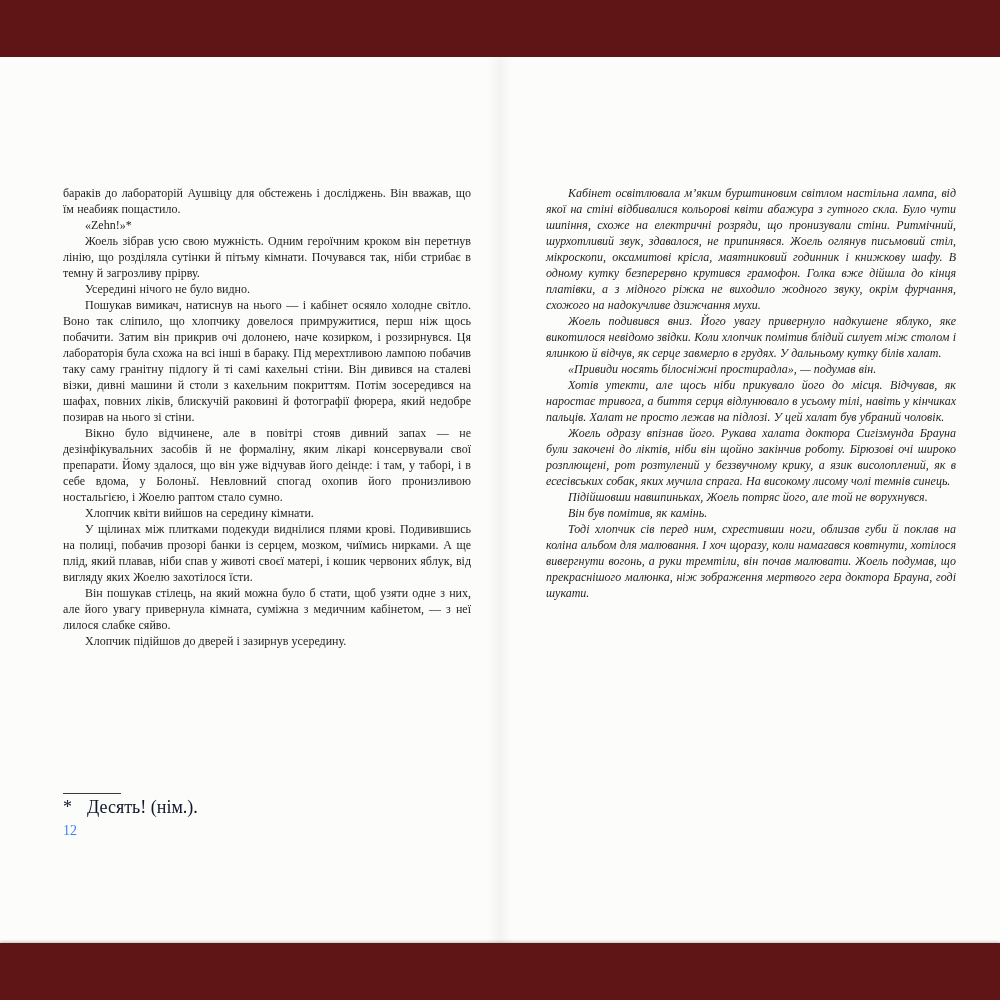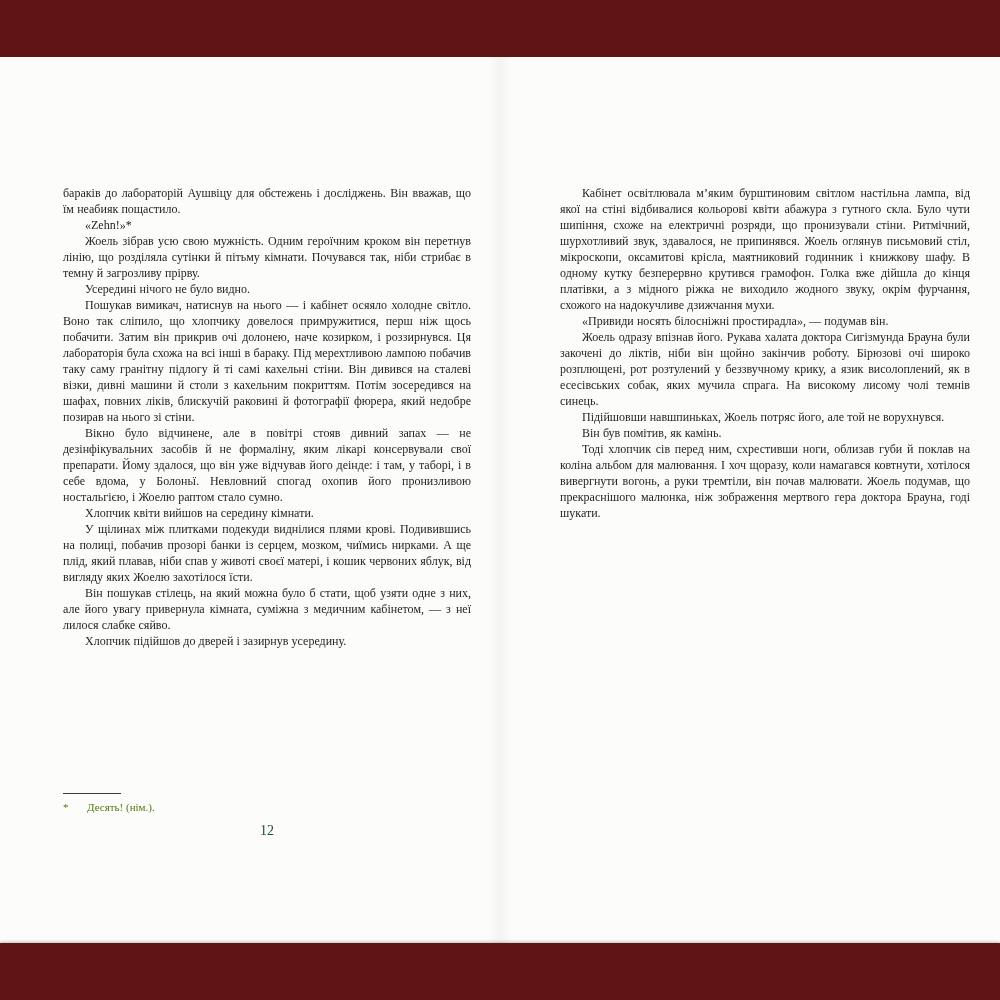--- a/index.html
+++ b/index.html
@@ -42,21 +42,21 @@
     width: 24px;
     background: linear-gradient(to right, rgba(0,0,0,0) 0%, rgba(0,0,0,0.035) 50%, rgba(0,0,0,0) 100%);
     pointer-events: none;
   }
 
   .col {
     position: absolute;
     top: 128px;
   }
   .col-left  { left: 63px;  width: 408px; }
-  .col-right { left: 560px; width: 410px; }
+  .col-right { left: 546px; width: 410px; font-style: italic; }
 
   .col p {
     margin: 0;
     font-size: 12px;
     line-height: 16px;
     text-align: justify;
     text-indent: 22px;
     word-spacing: 0.2px;
   }
   .col p.no-indent { text-indent: 0; }
@@ -67,37 +67,37 @@
     left: 63px;
     top: 736px;
     width: 408px;
   }
   .footnote-rule {
     width: 58px;
     border-top: 1px solid #3a3a3a;
     margin-bottom: 5px;
   }
   .footnote-line {
-    font-size: 11px;
+    font-size: 18px;
     line-height: 16px;
-    color: #4d7c0f;
+    color: #0f172a;
   }
   .footnote-line .marker {
     display: inline-block;
     width: 24px;
   }
 
   .page-number {
     position: absolute;
     left: 63px;
     top: 766px;
     width: 408px;
-    text-align: center;
+    text-align: left;
     font-size: 14px;
-    color: #14532d;
+    color: #3b82f6;
   }
 </style>
 </head>
 <body>
 
 <div class="stage">
 
   <div class="cover-edge top"></div>
 
   <div class="spread">
@@ -110,21 +110,23 @@
       <p>Пошукав вимикач, натиснув на нього — і кабінет осяяло холодне світло. Воно так сліпило, що хлопчику довелося примружитися, перш ніж щось побачити. Затим він прикрив очі долонею, наче козирком, і роззирнувся. Ця лабораторія була схожа на всі інші в бараку. Під мерехтливою лампою побачив таку саму гранітну підлогу й ті самі кахельні стіни. Він дивився на сталеві візки, дивні машини й столи з кахельним покриттям. Потім зосередився на шафах, повних ліків, блискучій раковині й фотографії фюрера, який недобре позирав на нього зі стіни.</p>
       <p>Вікно було відчинене, але в повітрі стояв дивний запах — не дезінфікувальних засобів й не формаліну, яким лікарі консервували свої препарати. Йому здалося, що він уже відчував його деінде: і там, у таборі, і в себе вдома, у Болоньї. Невловний спогад охопив його пронизливою ностальгією, і Жоелю раптом стало сумно.</p>
       <p>Хлопчик квіти вийшов на середину кімнати.</p>
       <p>У щілинах між плитками подекуди виднілися плями крові. Подивившись на полиці, побачив прозорі банки із серцем, мозком, чиїмись нирками. А ще плід, який плавав, ніби спав у животі своєї матері, і кошик червоних яблук, від вигляду яких Жоелю захотілося їсти.</p>
       <p>Він пошукав стілець, на який можна було б стати, щоб узяти одне з них, але його увагу привернула кімната, суміжна з медичним кабінетом, — з неї лилося слабке сяйво.</p>
       <p>Хлопчик підійшов до дверей і зазирнув усередину.</p>
     </div>
 
     <div class="col col-right">
       <p>Кабінет освітлювала м’яким бурштиновим світлом настільна лампа, від якої на стіні відбивалися кольорові квіти абажура з гутного скла. Було чути шипіння, схоже на електричні розряди, що пронизували стіни. Ритмічний, шурхотливий звук, здавалося, не припинявся. Жоель оглянув письмовий стіл, мікроскопи, оксамитові крісла, маятниковий годинник і книжкову шафу. В одному кутку безперервно крутився грамофон. Голка вже дійшла до кінця платівки, а з мідного ріжка не виходило жодного звуку, окрім фурчання, схожого на надокучливе дзижчання мухи.</p>
+      <p>Жоель подивився вниз. Його увагу привернуло надкушене яблуко, яке викотилося невідомо звідки. Коли хлопчик помітив блідий силует між столом і ялинкою й відчув, як серце завмерло в грудях. У дальньому кутку білів халат.</p>
       <p>«Привиди носять білосніжні простирадла», — подумав він.</p>
+      <p>Хотів утекти, але щось ніби прикувало його до місця. Відчував, як наростає тривога, а биття серця відлунювало в усьому тілі, навіть у кінчиках пальців. Халат не просто лежав на підлозі. У цей халат був убраний чоловік.</p>
       <p>Жоель одразу впізнав його. Рукава халата доктора Сигізмунда Брауна були закочені до ліктів, ніби він щойно закінчив роботу. Бірюзові очі широко розплющені, рот розтулений у беззвучному крику, а язик висолоплений, як в есесівських собак, яких мучила спрага. На високому лисому чолі темнів синець.</p>
       <p>Підійшовши навшпиньках, Жоель потряс його, але той не ворухнувся.</p>
       <p>Він був помітив, як камінь.</p>
       <p>Тоді хлопчик сів перед ним, схрестивши ноги, облизав губи й поклав на коліна альбом для малювання. І хоч щоразу, коли намагався ковтнути, хотілося вивергнути вогонь, а руки тремтіли, він почав малювати. Жоель подумав, що прекраснішого малюнка, ніж зображення мертвого гера доктора Брауна, годі шукати.</p>
     </div>
 
     <div class="footnote-block">
       <div class="footnote-rule"></div>
       <div class="footnote-line">
         <span class="marker">*</span><span>Десять! (нім.).</span>

